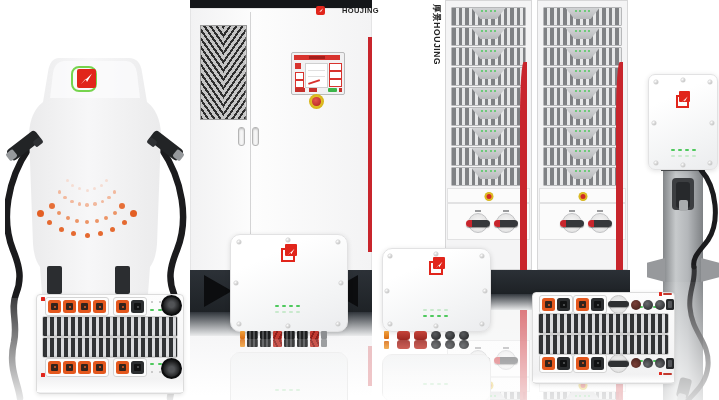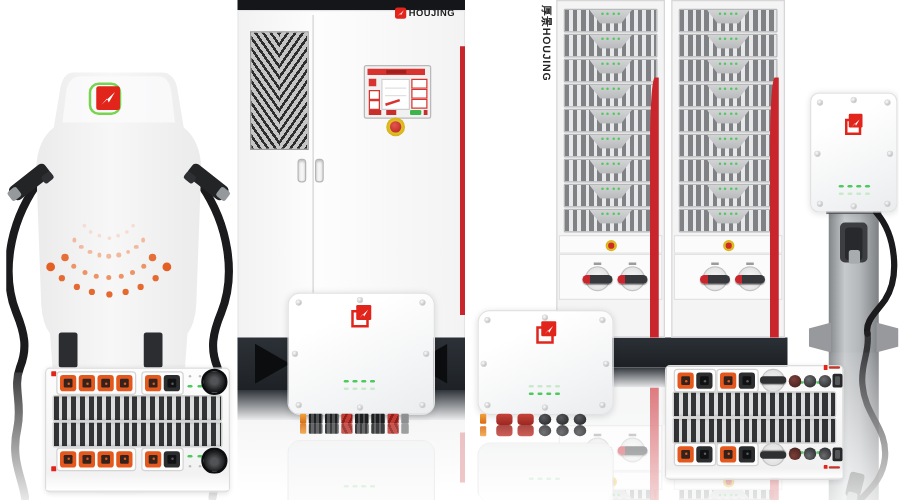--- a/index.html
+++ b/index.html
@@ -245,21 +245,21 @@
   </div>
 
   <div class="abs" style="left:190px;top:0;width:182px;height:400px;z-index:1">
     <div class="abs" style="left:0;top:0;width:182px;height:8px;background:#141619"></div>
     <div class="abs" style="left:0;top:8px;width:182px;height:264px;background:linear-gradient(90deg,#f2f2f3,#fdfdfd 35%,#f3f3f4);border:1px solid #e4e4e5;box-sizing:border-box"></div>
     <div class="abs cab-grille" style="left:10px;top:25px;width:45px;height:93px"></div>
     <div class="abs" style="left:60px;top:12px;width:1px;height:258px;background:#d4d4d5"></div>
     <div class="handle" style="left:48px;top:127px"></div>
     <div class="handle" style="left:62px;top:127px"></div>
 
-    <div class="abs" style="left:126px;top:6px;display:flex;align-items:center;gap:2px">
+    <div class="abs" style="left:126px;top:6px;display:flex;align-items:center;gap:17px">
       <span style="width:9px;height:9px;background:#e1251b;border-radius:2px;display:inline-block;position:relative">
         <svg width="9" height="9" viewBox="0 0 19 19" style="position:absolute;left:0;top:0">
             <path d="M4 15 L15 4.5 L10 13 L8.6 9.8 Z" fill="#fff"></path>
           </svg>
       </span>
       <span style="font:700 7.5px 'Liberation Sans',sans-serif;letter-spacing:.4px;color:#222">HOUJING</span>
     </div>
 
     <div class="abs" style="left:101px;top:52px;width:52px;height:41px;background:#f1f1f2;border:1px solid #b9b9ba;border-radius:2px">
       <div class="abs" style="left:2px;top:2px;width:46px;height:5px;background:#d8332e"></div>

